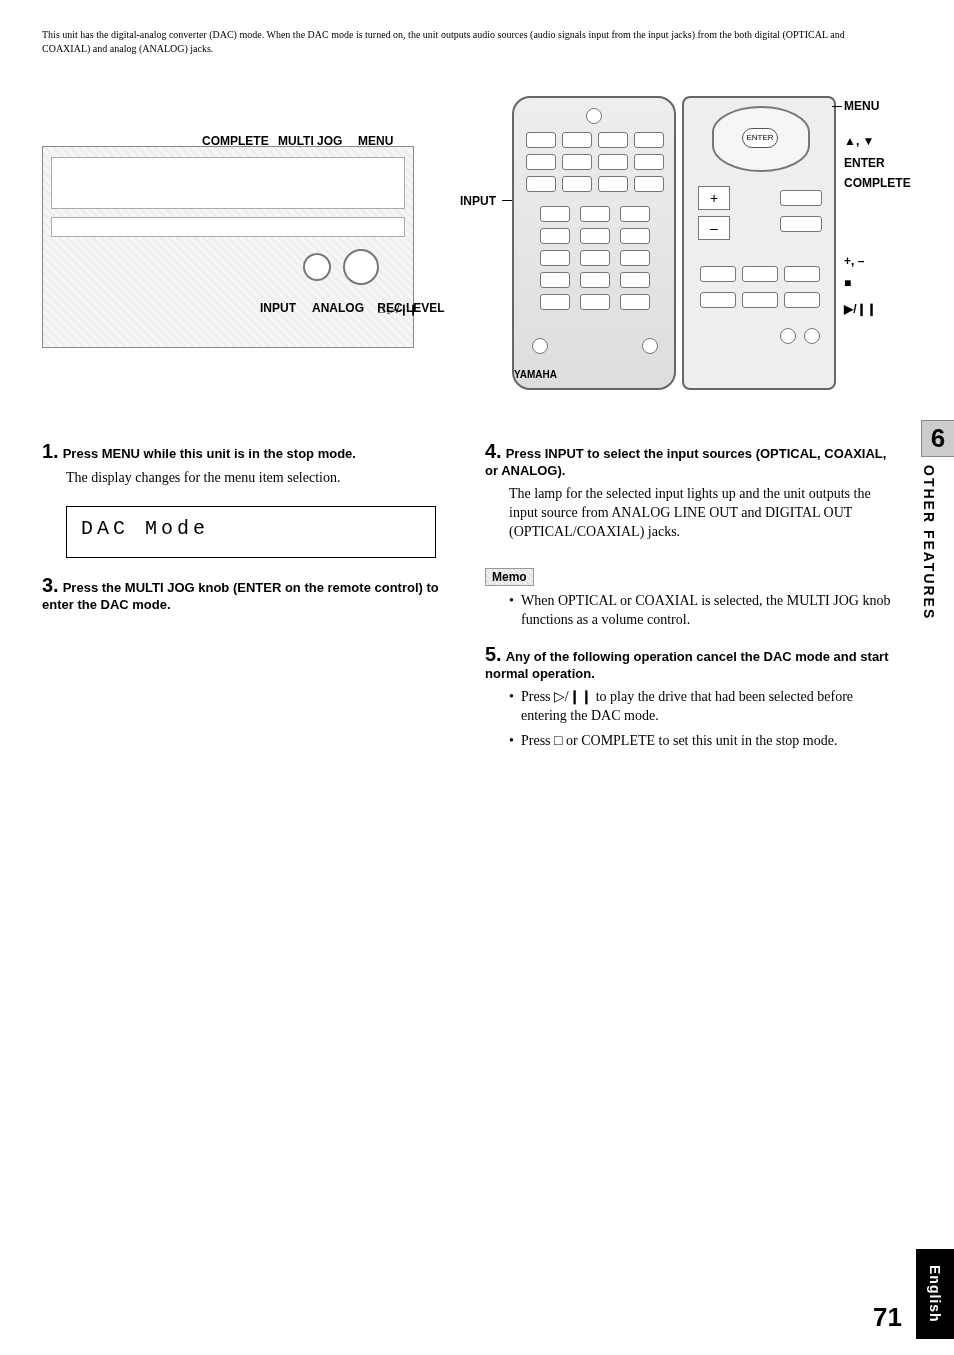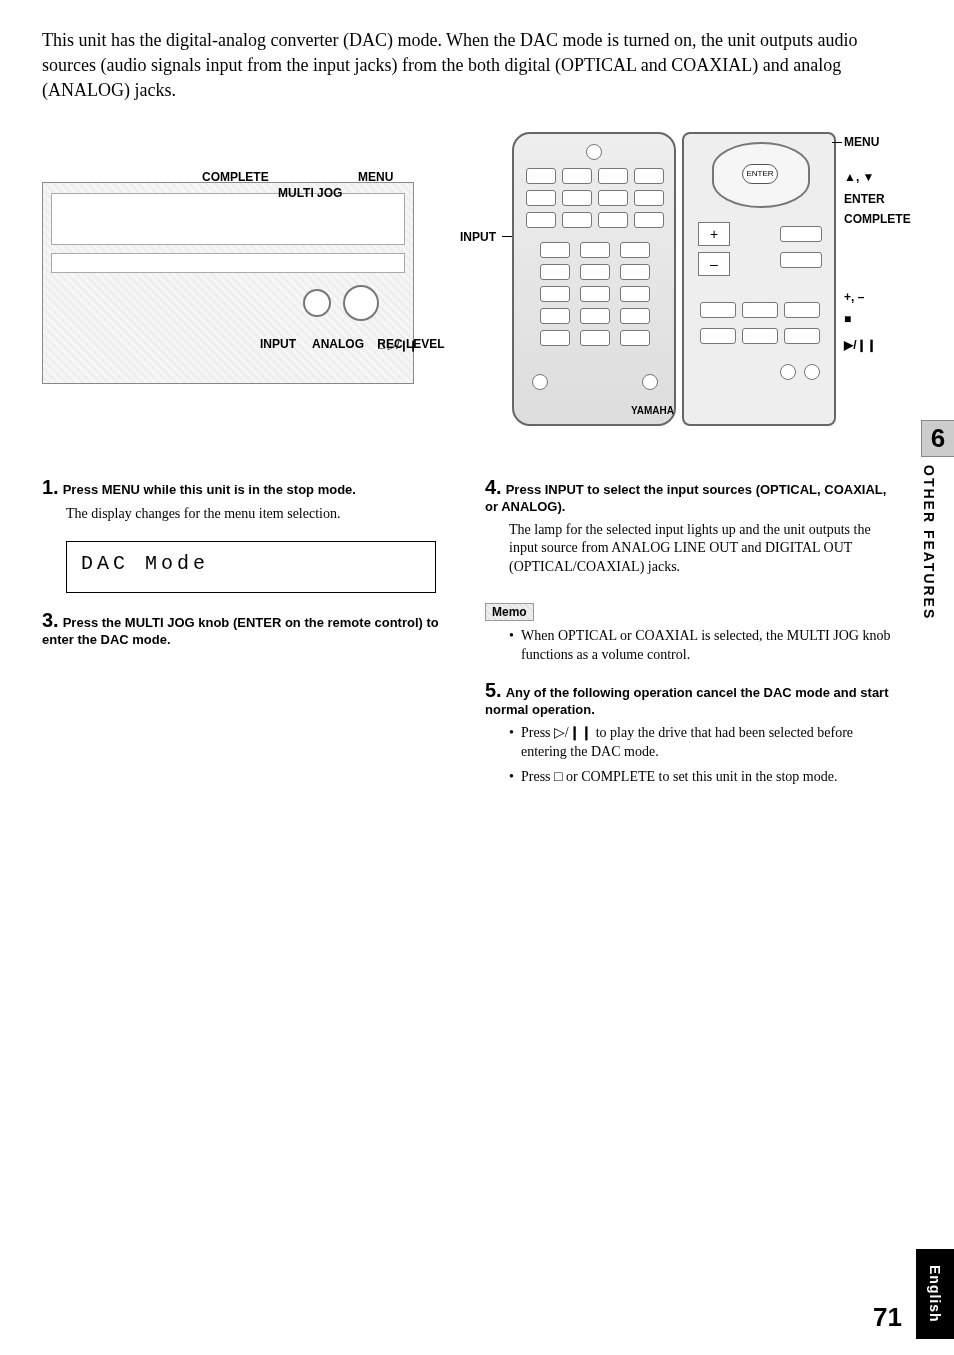--- a/index.html
+++ b/index.html
@@ -1,22 +1,22 @@
 <!DOCTYPE html>
 <html><head>
 <meta charset="utf-8">
 <style>
   html,body{margin:0;padding:0;background:#fff;font-family:"Times New Roman",Times,serif;color:#000}
   .page{width:954px;height:1355px;position:relative;box-sizing:border-box;padding:28px 52px 28px 42px}
   .title-bar{background:#000;color:#fff;font-family:Arial,Helvetica,sans-serif;font-weight:900;font-stretch:condensed;letter-spacing:.5px;font-size:30px;padding:4px 18px;margin-bottom:12px}
-  .intro{font-size:18px;line-height:1.4;margin-bottom:28px;max-width:840px}
+  .intro{font-size:10px;line-height:1.4;margin-bottom:40px;max-width:840px}
   .figs{position:relative;height:330px;margin-bottom:14px}
   .panel-fig{position:absolute;left:0;top:50px;width:370px;height:200px;border:1px solid #888;background:repeating-linear-gradient(45deg,#f6f6f6 0 3px,#efefef 3px 6px)}
   .lbl-complete{position:absolute;left:160px;top:38px;font-family:Arial,Helvetica,sans-serif;font-weight:700;font-size:12px}
-  .lbl-multijog{position:absolute;left:236px;top:54px;font-family:Arial,Helvetica,sans-serif;font-weight:700;font-size:12px}
+  .lbl-multijog{position:absolute;left:236px;top:38px;font-family:Arial,Helvetica,sans-serif;font-weight:700;font-size:12px}
   .lbl-menu{position:absolute;left:316px;top:38px;font-family:Arial,Helvetica,sans-serif;font-weight:700;font-size:12px}
   .lbl-input{position:absolute;left:218px;top:205px;font-family:Arial,Helvetica,sans-serif;font-weight:700;font-size:12px}
   .lbl-analog{position:absolute;left:270px;top:205px;font-family:Arial,Helvetica,sans-serif;font-weight:700;font-size:12px;white-space:nowrap}
   .lbl-stop{position:absolute;left:336px;top:207px;font-size:11px;font-family:Arial,Helvetica,sans-serif}
   .remote-fig{position:absolute;left:470px;top:0;width:160px;height:290px;border:2px solid #666;border-radius:18px;background:linear-gradient(180deg,#eee 0%,#ddd 100%)}
   .remote-close{position:absolute;left:640px;top:0;width:150px;height:290px;border:2px solid #666;border-radius:8px;background:#eee}
   .lbl-input2{position:absolute;left:418px;top:98px;font-family:Arial,Helvetica,sans-serif;font-weight:700;font-size:12px}
   .r-label{position:absolute;font-family:Arial,Helvetica,sans-serif;font-weight:700;font-size:12px;white-space:nowrap}
   .r-menu{left:802px;top:3px}
   .r-ud{left:802px;top:38px}
@@ -95,21 +95,21 @@
         <div class="remote-btn" style="left:66px;top:152px"></div>
         <div class="remote-btn" style="left:106px;top:152px"></div>
       <div class="remote-btn" style="left:26px;top:174px"></div>
         <div class="remote-btn" style="left:66px;top:174px"></div>
         <div class="remote-btn" style="left:106px;top:174px"></div>
       <div class="remote-btn" style="left:26px;top:196px"></div>
         <div class="remote-btn" style="left:66px;top:196px"></div>
         <div class="remote-btn" style="left:106px;top:196px"></div>
       <div class="remote-circle" style="left:18px;top:240px"></div>
         <div class="remote-circle" style="left:128px;top:240px"></div>
-      <div style="position:absolute;left:0;right:0;bottom:8px;text-align:right;font-family:Arial;font-size:10px;font-weight:700">YAMAHA</div>
+      <div style="position:absolute;left:0;right:0;bottom:8px;text-align:left;font-family:Arial;font-size:10px;font-weight:700">YAMAHA</div>
     </div>
 
     <div class="remote-close">
       <div style="position:absolute;left:28px;top:8px;width:94px;height:62px;border:2px solid #777;border-radius:50%/40%;background:#f6f6f6"></div>
       <div style="position:absolute;left:58px;top:30px;width:34px;height:18px;border:1px solid #555;border-radius:10px;background:#fff;font-size:8px;font-family:Arial;text-align:center;line-height:18px">ENTER</div>
       <div style="position:absolute;left:14px;top:88px;width:30px;height:22px;border:1px solid #777;background:#fff;text-align:center;font-family:Arial;font-size:14px;line-height:22px">+</div>
       <div style="position:absolute;left:14px;top:118px;width:30px;height:22px;border:1px solid #777;background:#fff;text-align:center;font-family:Arial;font-size:14px;line-height:22px">–</div>
       <div class="remote-btn" style="left:96px;top:92px;width:40px"></div>
       <div class="remote-btn" style="left:96px;top:118px;width:40px"></div>
       <div class="remote-btn" style="left:16px;top:168px;width:34px"></div>

